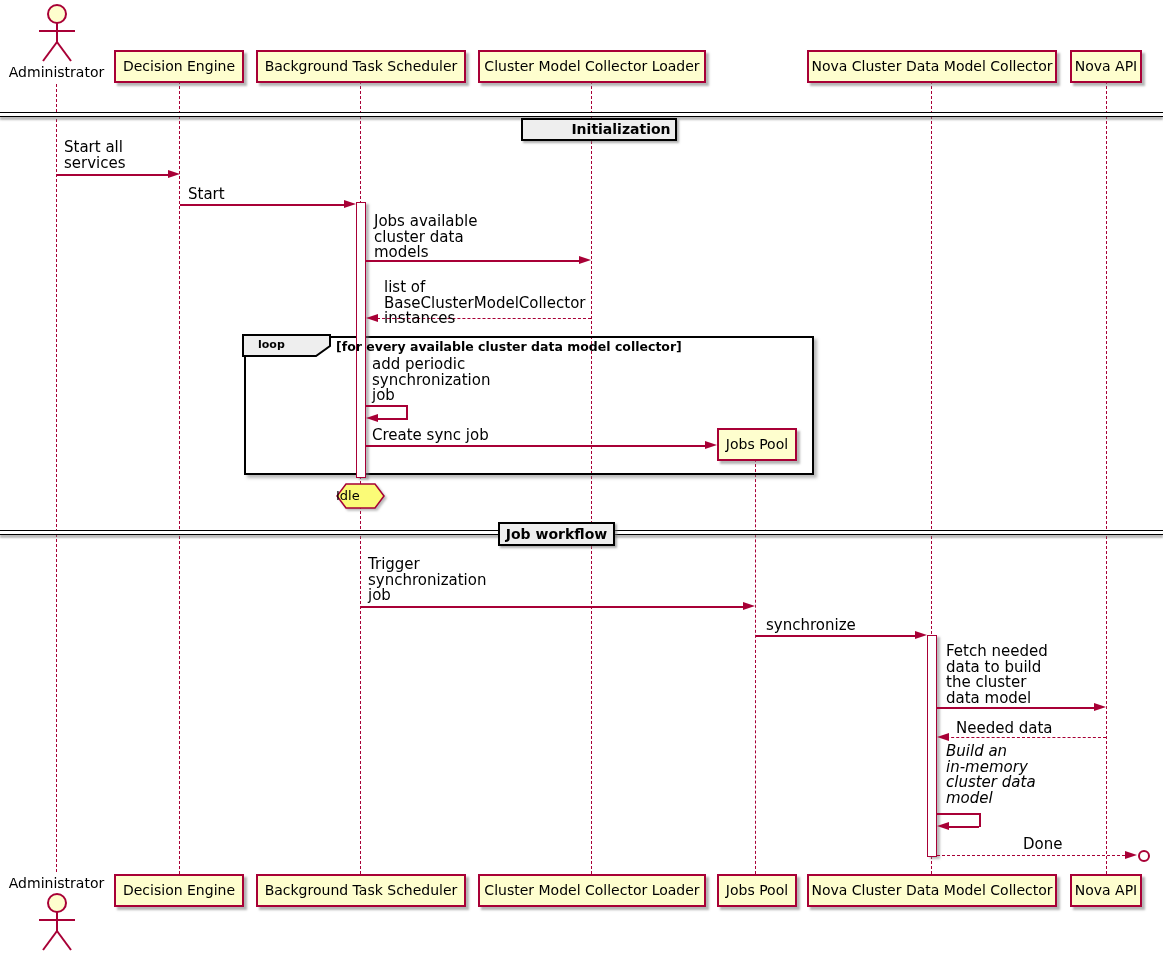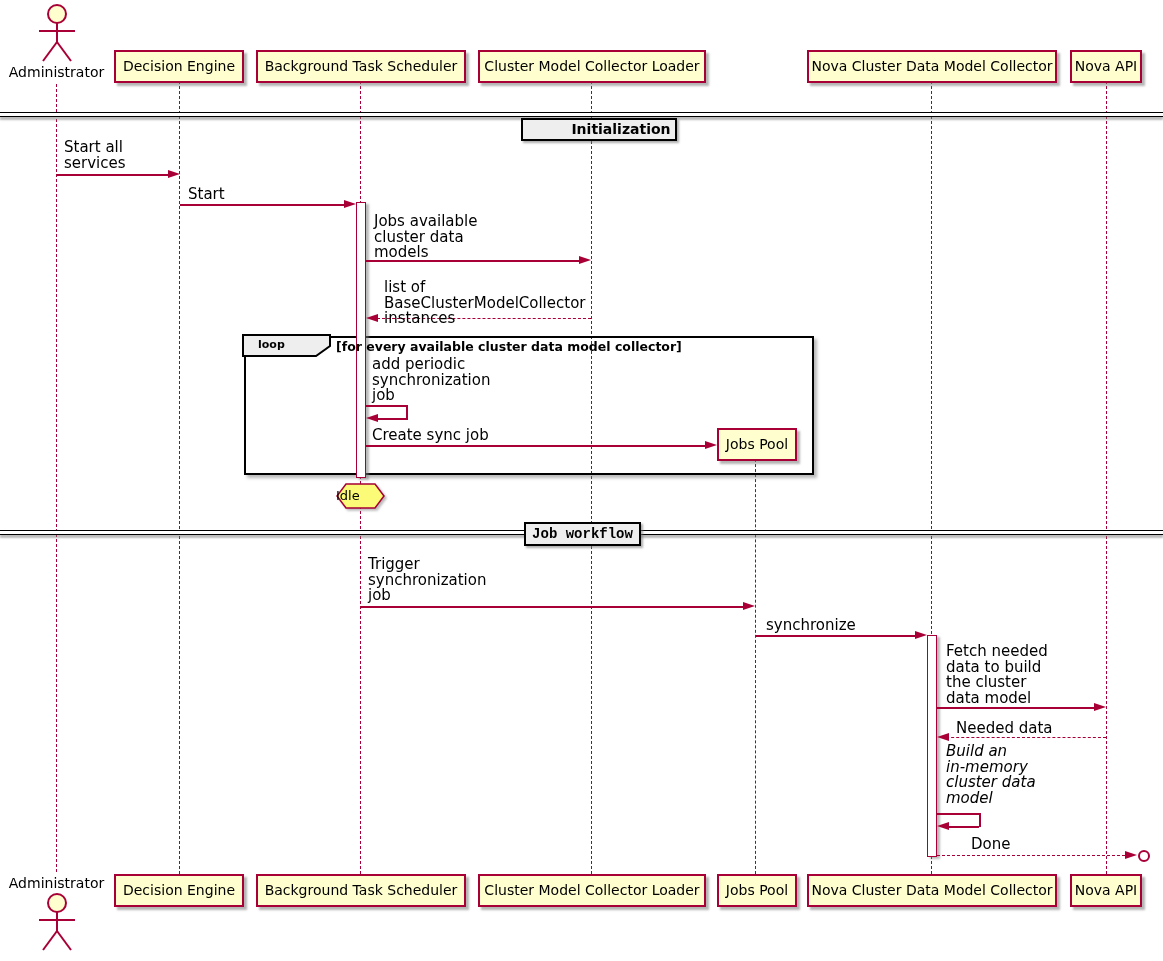--- a/index.html
+++ b/index.html
@@ -144,21 +144,21 @@
   <div class="ah-r" style="left:705px;top:441px;"></div>
 
   <div class="participant" style="left:717px;top:428px;width:76px;z-index:6;">Jobs Pool</div>
 
   <svg style="left:336px;top:483px;filter:drop-shadow(2px 2px 1px rgba(120,120,120,.5));" width="50" height="26">
     <polygon points="10,1 39,1 48,13 39,25 10,25 1,13" fill="#FBFB77" stroke="#A80036" stroke-width="1.5"></polygon>
   </svg>
   <div class="hex-label" style="left:336px;top:488px;width:50px;">Idle</div>
 
   <div class="divider-lines" style="top:530px;"></div>
-  <div class="divider-label" style="left:524px;top:522px;width:113px;height:20px;line-height:20px;font-family:Liberation Mono, monospace;">Job workflow</div>
+  <div class="divider-label" style="left:498px;top:522px;width:113px;height:20px;line-height:20px;">Job workflow</div>
 
   <div class="msg-label" style="left:368px;top:557px;">Trigger
 synchronization
 job</div>
   <div class="hline" style="left:361px;top:606px;width:383px;"></div>
   <div class="ah-r" style="left:743px;top:602px;"></div>
 
   <div class="msg-label" style="left:766px;top:618px;">synchronize</div>
   <div class="hline" style="left:755px;top:635px;width:161px;"></div>
   <div class="ah-r" style="left:915px;top:631px;"></div>
@@ -176,21 +176,21 @@
 
   <div class="msg-label" style="left:946px;top:744px;font-style:italic;">Build an
 in-memory
 cluster data
 model</div>
   <div class="hline" style="left:937px;top:813px;width:44px;"></div>
   <div class="vline" style="left:979px;top:813px;height:14px;"></div>
   <div class="hline" style="left:949px;top:826px;width:30px;"></div>
   <div class="ah-l" style="left:937px;top:822px;"></div>
 
-  <div class="msg-label" style="left:939px;top:837px;padding-left:32px;">Done</div>
+  <div class="msg-label" style="left:991px;top:837px;padding-left:32px;">Done</div>
   <div class="hline dashed" style="left:937px;top:855px;width:188px;"></div>
   <div class="ah-r" style="left:1125px;top:851px;"></div>
   <div class="endpoint-circle" style="left:1138px;top:850px;"></div>
 
   <div class="participant" style="left:114px;top:874px;width:126px;">Decision Engine</div>
   <div class="participant" style="left:256px;top:874px;width:206px;">Background Task Scheduler</div>
   <div class="participant" style="left:478px;top:874px;width:224px;">Cluster Model Collector Loader</div>
   <div class="participant" style="left:717px;top:874px;width:76px;">Jobs Pool</div>
   <div class="participant" style="left:807px;top:874px;width:246px;">Nova Cluster Data Model Collector</div>
   <div class="participant" style="left:1070px;top:874px;width:68px;">Nova API</div>

